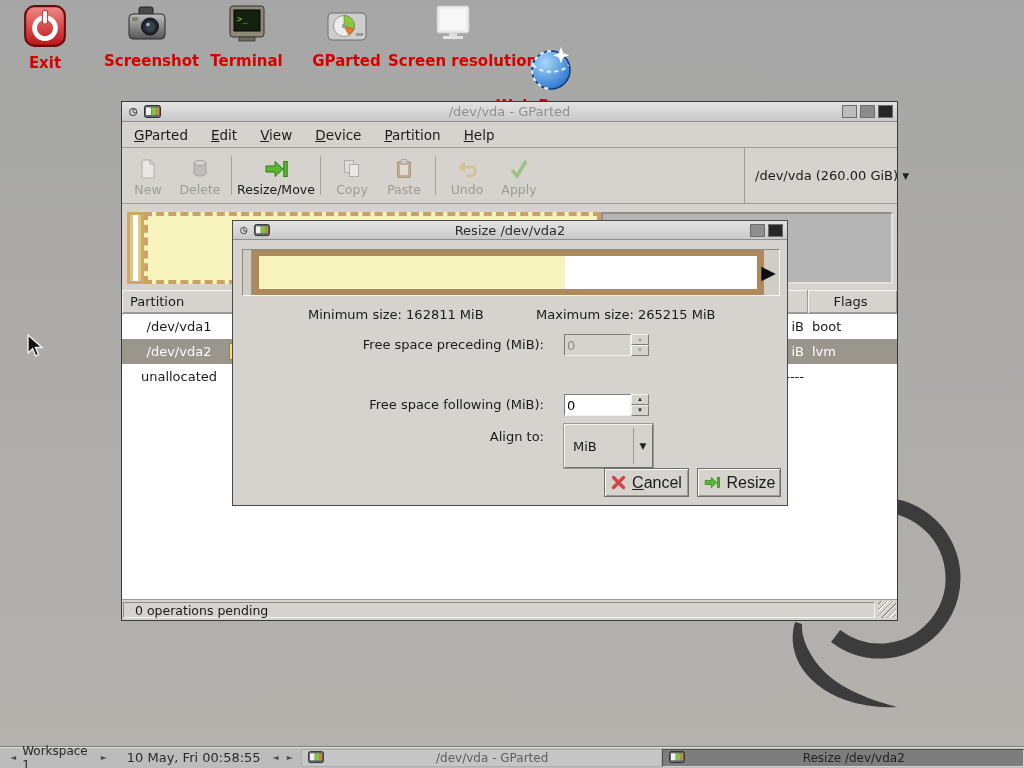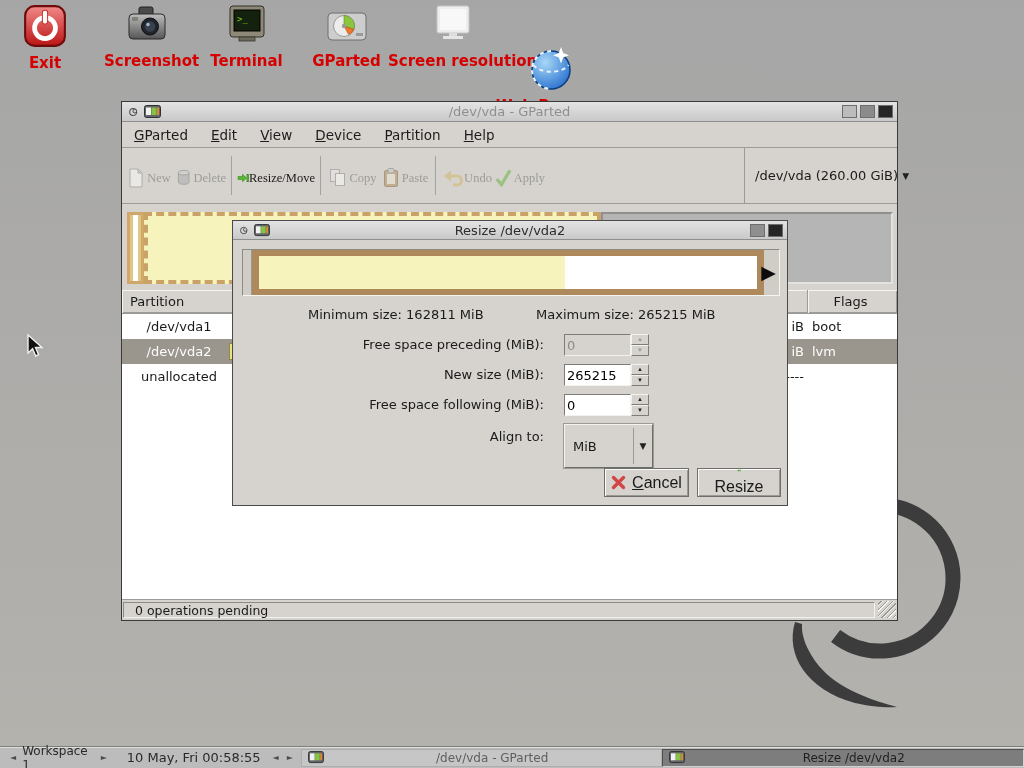--- a/index.html
+++ b/index.html
@@ -26,21 +26,21 @@
   .winbtns { position:absolute; right:4px; top:3px; display:flex; gap:3px; }
   .winbtn { width:15px; height:13px; border:1px solid #6d6d6d; }
 
   
   #gparted { left:121px; top:101px; width:777px; height:520px; z-index:2; }
 
   #menubar { height:26px; border-bottom:1px solid #9a9a9a; display:flex; align-items:center; padding-left:12px; }
   #menubar .mitem { margin-right:23px; font-size:13.5px; color:#1c1c1c; cursor:default; }
 
   #toolbar { height:56px; border-bottom:1px solid #9a9a9a; display:flex; align-items:stretch; position:relative; }
-  .tbtn { width:52px; display:flex; flex-direction:row; align-items:center; justify-content:center; padding-top:4px;font-family:Liberation Serif, serif; }
+  .tbtn { width:52px; display:flex; flex-direction:column; align-items:center; justify-content:center; padding-top:4px; }
   .tbtn.wide { width:78px; }
   .tbtn .tlabel { font-size:12.5px; margin-top:2px; }
   .tbtn.disabled .tlabel { color:#9c9c96; }
   .tbtn.disabled svg { opacity:.5; }
   .tsep { width:1px; background:#a2a2a2; margin:8px 5px; }
 
   #devicecombo { position:absolute; right:0; top:0; bottom:0; width:153px; border-left:1px solid #9a9a9a;
                  display:flex; align-items:center; padding:0 4px 0 6px; }
   #devicecombo .dtext { font-size:13px; margin-left:4px; white-space:nowrap; }
   #devicecombo .dsep { width:1px; background:#aaa; align-self:stretch; margin:14px 4px 14px auto; }
@@ -109,21 +109,21 @@
                 border:1px solid; border-color:#f2f2ee #6e6e68 #6e6e68 #f2f2ee; box-shadow:0 0 0 1px #9a9a94;
                 display:flex; align-items:center; }
   #aligncombo .cval { flex:1; padding-left:8px; font-size:13px; }
   #aligncombo .csep { width:1px; background:#9a9a94; align-self:stretch; margin:3px 0; }
   #aligncombo .carrow { width:18px; text-align:center; font-size:9px; color:#222; }
 
   .dlgbtn { position:absolute; top:247px; height:29px; background:#d6d3ce; border:1px solid #6e6e6e;
             box-shadow:inset 1px 1px 0 #fafaf8, inset -1px -1px 0 #9a9a94;
             display:flex; align-items:center; justify-content:center; gap:6px; font-size:16px; color:#1a1a1a; }
   #btn-cancel { left:371px; width:85px; }
-  #btn-resize { left:464px; width:84px;flex-direction:column; }
+  #btn-resize { left:464px; width:84px; }
 
   
   #taskbar { position:absolute; left:0; bottom:0; width:1024px; height:22px; background:#bcbcbc;
              border-top:1px solid #7e7e7e; box-shadow:inset 0 1px 0 #dedede; z-index:5;
              display:flex; align-items:center; font-size:12px; color:#2a2a2a; }
   #pager { display:flex; align-items:center; gap:6px; padding:0 8px 0 10px; }
   .tarrow { font-size:8px; color:#4a4a4a; }
   #clock { margin:0 12px; font-size:13px; white-space:nowrap; }
   #tscroll { display:flex; gap:8px; margin-right:8px; }
   .taskbtn { height:18px; display:flex; align-items:center; padding:0 6px; gap:5px; }
@@ -403,30 +403,20 @@
       <span class="flabel">Free space preceding (MiB):</span>
       <div class="entrywrap">
         <input class="entry" disabled="" value="0" style="">
         <div class="spin">
           <button class="spinbtn dim">▲</button>
           <button class="spinbtn dim">▼</button>
         </div>
       </div>
     </div>
 
-    <div class="frow" style="top:143px; left:0; right:0;">
-      <span class="flabel">New size (MiB):</span>
-      <div class="entrywrap">
-        <input class="entry" value="265215" style="">
-        <div class="spin">
-          <button class="spinbtn">▲</button>
-          <button class="spinbtn">▼</button>
-        </div>
-      </div>
-    </div>
 
     <div class="frow" style="top:173px; left:0; right:0;">
       <span class="flabel">Free space following (MiB):</span>
       <div class="entrywrap">
         <input class="entry" value="0" style="">
         <div class="spin">
           <button class="spinbtn">▲</button>
           <button class="spinbtn">▼</button>
         </div>
       </div>

